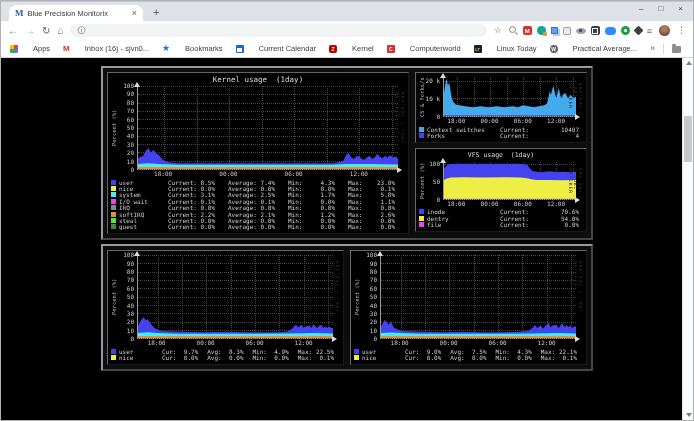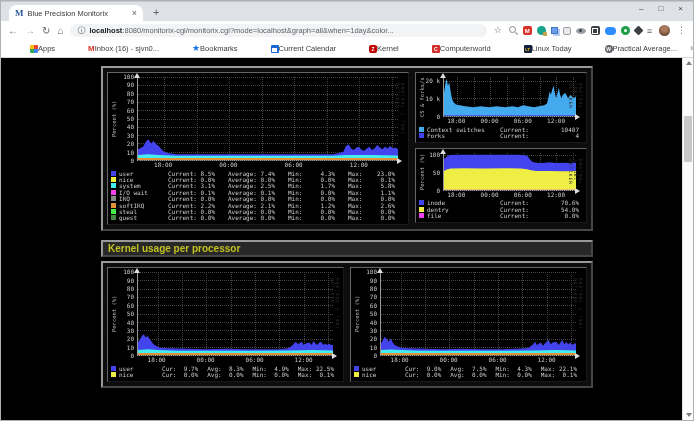--- a/index.html
+++ b/index.html
@@ -40,21 +40,21 @@
   .ext-dark:after{content:"";width:4px;height:4px;border:1px solid #fff;position:absolute;top:1.5px;left:1.5px;}
   .ext-zoom{width:11px;height:8px;background:#2d8cff;border-radius:4px;}
   .ext-green{background:#1e9e4a;border-radius:50%;}
   .ext-green:after{content:"";width:3px;height:3px;background:#fff;border-radius:50%;position:absolute;top:3px;left:3px;}
   .ext-pin{width:7px;height:7px;background:#3c4043;transform:rotate(45deg);border-radius:1px;}
   .ext-list{font-size:9px;color:#5f6368;width:auto;}
   .avatar{width:11px;height:11px;border-radius:50%;background:radial-gradient(circle at 50% 35%,#a9795c 0 30%,#6d4a38 70%);flex:none;}
   .menu-dots{font-size:9px;color:#5f6368;line-height:1;flex:none;}
   
   .bookmarksbar{height:18px;background:#fff;border-bottom:1px solid #d5d7da;display:flex;align-items:center;padding:0 9px;gap:13px;flex:none;}
-  .bm{display:flex;align-items:flex-end;gap:0;font-size:7.5px;color:#3c4043;white-space:nowrap;margin-left:20px;}
+  .bm{display:flex;align-items:flex-end;gap:15px;font-size:7.5px;color:#3c4043;white-space:nowrap;}
   .bm-apps{width:8px;height:8px;background:conic-gradient(#ea4335 0 90deg,#4285f4 90deg 180deg,#34a853 180deg 270deg,#fbbc04 270deg);border-radius:1px;}
   .bm-gmail{color:#d93025;font:bold 8px "Liberation Sans",sans-serif;line-height:1;}
   .bm-star{color:#1a73e8;font-size:9px;line-height:1;}
   .bm-cal{width:8px;height:8px;background:#1967d2;border-radius:1px;position:relative;}
   .bm-cal:after{content:"";position:absolute;left:1.5px;top:3px;width:5px;height:3.5px;background:#fff;}
   .bm-zdnet{width:8px;height:8px;background:#c00000;border-radius:2px;color:#fff;font:bold 5px "Liberation Sans",sans-serif;display:flex;align-items:center;justify-content:center;}
   .bm-cw{width:8px;height:8px;background:#d32f2f;border-radius:1px;color:#fff;font:bold 5px "Liberation Sans",sans-serif;display:flex;align-items:center;justify-content:center;}
   .bm-lt{width:8px;height:8px;background:#15203c;border-radius:1px;color:#f4c20d;font:bold 4px "Liberation Sans",sans-serif;display:flex;align-items:center;justify-content:center;}
   .bm-wp{width:8px;height:8px;background:#5f6368;border-radius:50%;color:#fff;font:bold 5px "Liberation Sans",sans-serif;display:flex;align-items:center;justify-content:center;}
   .bm-right{margin-left:auto;display:flex;align-items:center;gap:8px;}
@@ -129,21 +129,20 @@
     </div>
   </div>
 
   <div class="toolbar">
     <span class="nav-ico">←</span>
     <span class="nav-ico fwd">→</span>
     <span class="nav-ico">↻</span>
     <span class="nav-ico">⌂</span>
     <div class="addressbar">
       <span class="info-ico">ⓘ</span>
-      <span class="url"><span class="host">localhost</span><span>:8080/monitorix-cgi/monitorix.cgi?mode=localhost&amp;graph=all&amp;when=1day&amp;color...</span></span>
     </div>
     <span class="star-ico">☆</span>
     <div class="ext-strip">
       <span class="ext ext-search"></span>
       <span class="ext ext-gmail">M</span>
       <span class="ext ext-globe"></span>
       <span class="ext ext-pages"></span>
       <span class="ext ext-box"></span>
       <span class="ext ext-eye"></span>
       <span class="ext ext-dark"></span>
@@ -196,20 +195,21 @@
           <span class="bm-folder"></span>
           <span>Other bookmarks</span>
         </span>
     </span>
   </div>
 
   <div class="page">
     <div class="content">
       <div class="gbox">
         <div class="chart kernel">
+            <div class="c-title">Kernel usage  (1day)</div>
             <div class="c-body">
               <div class="c-ylab">Percent (%)</div>
               <div class="c-yticks">
                 <div class="ytick" style="top: 100%;">0</div>
                 <div class="ytick" style="top: 90%;">10</div>
                 <div class="ytick" style="top: 80%;">20</div>
                 <div class="ytick" style="top: 70%;">30</div>
                 <div class="ytick" style="top: 60%;">40</div>
                 <div class="ytick" style="top: 50%;">50</div>
                 <div class="ytick" style="top: 40%;">60</div>
@@ -466,20 +466,21 @@
                   <span class="lg-sw" style="background: rgb(68, 68, 238);"></span>
                   <span class="lg-label">Forks</span>
                   <span class="lg-cell">
                     <span>Current:</span>
                     <span>4</span>
                   </span>
                 </div>
               </div>
             </div>
           <div class="chart small vfs">
+              <div class="c-title">VFS usage  (1day)</div>
               <div class="c-body">
                 <div class="c-ylab">Percent (%)</div>
                 <div class="c-yticks">
                   <div class="ytick" style="top: 100%;">0</div>
                   <div class="ytick" style="top: 53.271%;">50</div>
                   <div class="ytick" style="top: 6.54206%;">100</div>
                 </div>
                 <div class="c-plot">
                   <div class="gl-h" style="top: 100%;"></div>
                   <div class="gl-h" style="top: 53.271%;"></div>
@@ -530,21 +531,20 @@
                   <span class="lg-label">file</span>
                   <span class="lg-cell">
                     <span>Current:</span>
                     <span>0.0%</span>
                   </span>
                 </div>
               </div>
             </div>
         </div>
       </div>
-      <div class="strip strip2">Kernel usage per processor</div>
       <div class="gbox second">
         <div class="chart proc">
             <div class="c-body">
               <div class="c-ylab">Percent (%)</div>
               <div class="c-yticks">
                 <div class="ytick" style="top: 100%;">0</div>
                 <div class="ytick" style="top: 90%;">10</div>
                 <div class="ytick" style="top: 80%;">20</div>
                 <div class="ytick" style="top: 70%;">30</div>
                 <div class="ytick" style="top: 60%;">40</div>

